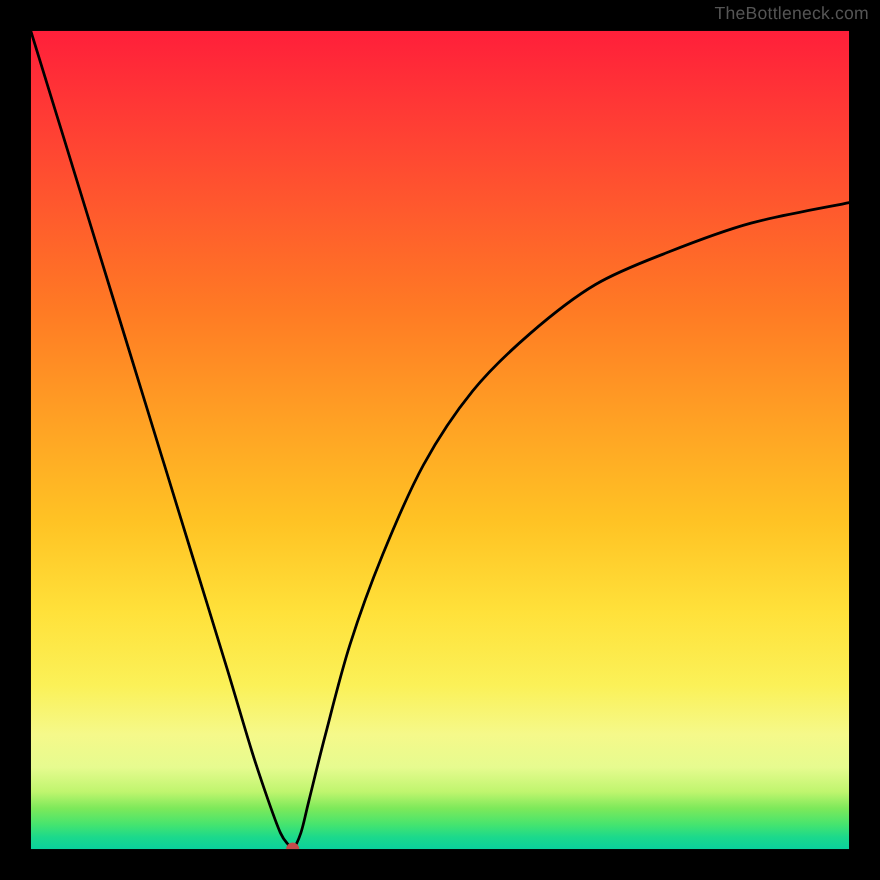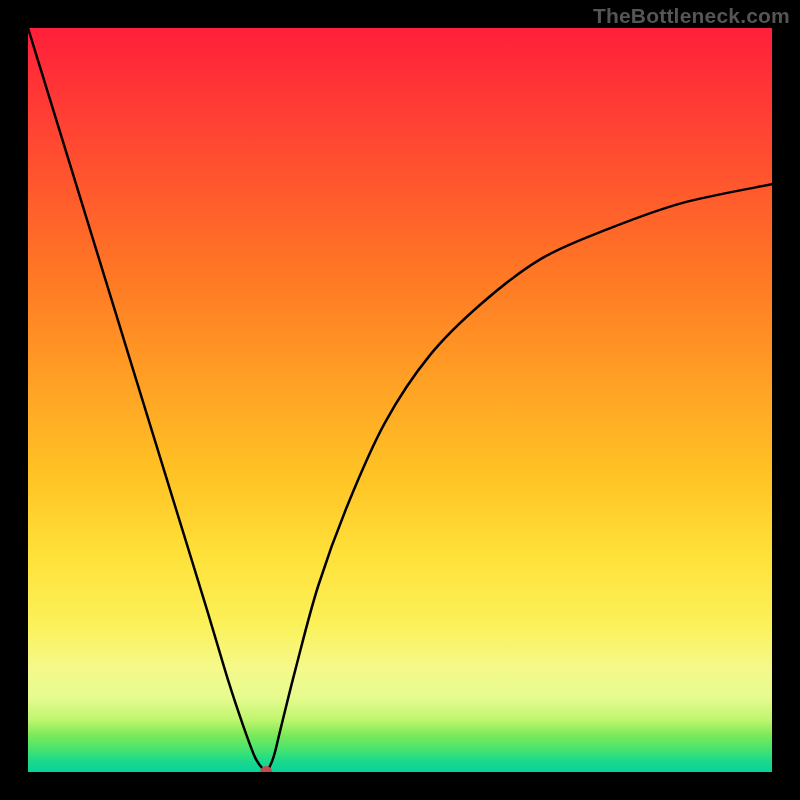--- a/index.html
+++ b/index.html
@@ -15,23 +15,23 @@
     position: relative;
     width: 800px;
     height: 800px;
     background: #000;
   }
   .watermark {
     position: absolute;
     top: 4px;
     right: 10px;
     color: #555;
-    font-size: 21px;
+    font-size: 16px;
     letter-spacing: 0.2px;
-    font-weight: 700;
+    font-weight: 400;
     z-index: 5;
     text-align: center;
   }
   .plot-area {
     position: absolute;
     left: 28px;
     top: 28px;
     width: 744px;
     height: 744px;
     overflow: hidden;

